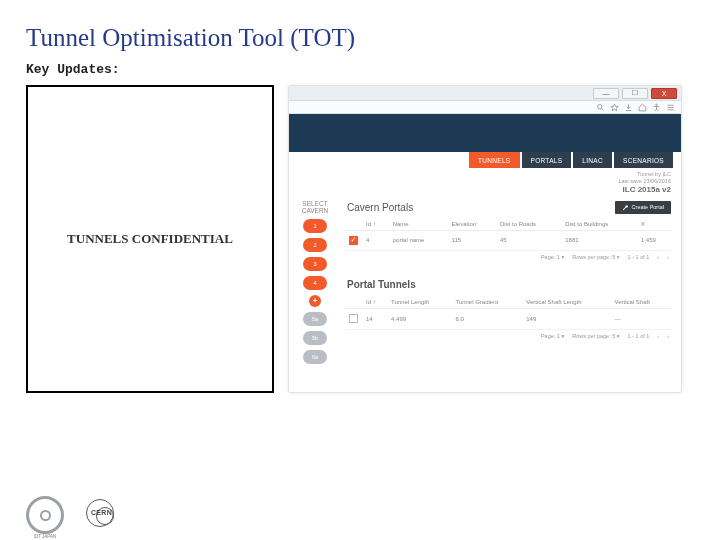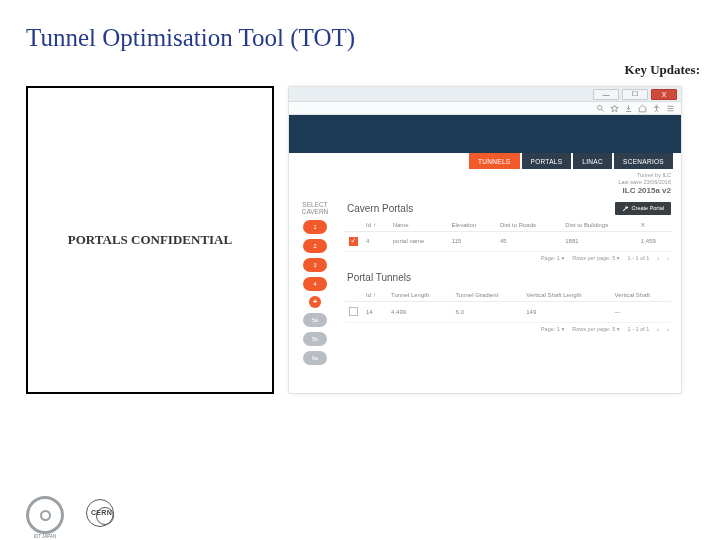--- a/index.html
+++ b/index.html
@@ -1,19 +1,19 @@
 <!DOCTYPE html>
 <html><head>
 <meta charset="utf-8">
 <style>
   * { box-sizing: border-box; margin: 0; padding: 0; }
   html, body { width: 720px; height: 540px; font-family: Arial, Helvetica, sans-serif; background: #fff; color: #333; }
   .slide { width: 720px; height: 540px; position: relative; padding: 24px 20px 0 26px; }
   .slide-title { font-family: "Times New Roman", serif; font-size: 25px; color: #263a8a; font-weight: 400; margin-bottom: 10px; }
-  .subhead { font-family: Liberation Serif, serif; font-size: 13px; font-weight: bold; color: #222; margin-bottom: 8px; text-align: right; }
+  .subhead { font-family: Liberation Mono, monospace; font-size: 13px; font-weight: bold; color: #222; margin-bottom: 8px; }
   .content-row { display: flex; gap: 14px; }
   .left-box { width: 248px; height: 308px; border: 2px solid #000; display: flex; align-items: center; justify-content: center; font-family: "Times New Roman", serif; font-size: 13px; font-weight: bold; padding: 6px; text-align: center; }
   .app { width: 394px; height: 308px; border: 1px solid #e2e2e2; border-radius: 2px; font-size: 7px; background: #fff; box-shadow: 0 0 4px rgba(0,0,0,.08); overflow: hidden; display: flex; flex-direction: column; }
   .titlebar { height: 15px; background: #e9eef2; display: flex; align-items: center; justify-content: flex-end; gap: 3px; padding: 0 4px; border-bottom: 1px solid #d5dce1; }
   .winbtn { width: 26px; height: 11px; display: flex; align-items: center; justify-content: center; font-size: 7px; color: #555; background: #f3f5f7; border: 1px solid #c5cbd0; border-radius: 1px; }
   .winbtn.close { background: #cf4a3a; color: #fff; border-color: #b23a2d; }
   .urlbar { height: 13px; background: #fafbfc; border-bottom: 1px solid #e3e3e3; display: flex; align-items: center; justify-content: flex-end; padding: 0 6px; gap: 5px; color: #7a7a7a; }
   .urlbar svg { width: 9px; height: 9px; }
   .banner { height: 38px; background: #1d3a55; }
   .maintabs { display: flex; justify-content: flex-end; align-items: stretch; gap: 2px; padding: 0 8px; }
@@ -57,21 +57,21 @@
 </style>
 </head>
 <body>
 
 <div class="slide">
   <h1 class="slide-title">Tunnel Optimisation Tool (TOT)</h1>
   <div class="subhead">Key Updates:</div>
 
   <div class="content-row">
     <div class="left-box">
-      <span>PORTALS CONFIDENTIAL</span>
+      <span>TUNNELS CONFIDENTIAL</span>
     </div>
 
     <div class="app">
       <div class="titlebar">
         <div class="winbtn">—</div>
         <div class="winbtn">☐</div>
         <div class="winbtn close">X</div>
       </div>
       <div class="urlbar">
         <svg viewBox="0 0 24 24" fill="none" stroke="#888" stroke-width="2">
@@ -156,21 +156,21 @@
               </tbody>
           </table>
           <div class="pager">
             <span>Page:  1 ▾</span>
             <span>Rows per page:  5 ▾</span>
             <span>1 - 1 of 1</span>
             <span>‹</span>
             <span>›</span>
           </div>
 
-          <div class="panel-title" style="margin-top:6px;">Portal Tunnels</div>
+          <div class="panel-title" style="margin-top:14px;font-weight:bold;">Portal Tunnels</div>
           <table class="grid">
             <thead>
                 <tr>
               <th style="width:14px;"></th>
               <th><span>Id</span><span class="arrow">↑</span></th>
               <th>Tunnel Length</th>
               <th>Tunnel Gradient</th>
               <th>Vertical Shaft Length</th>
               <th>Vertical Shaft</th>
             </tr>

